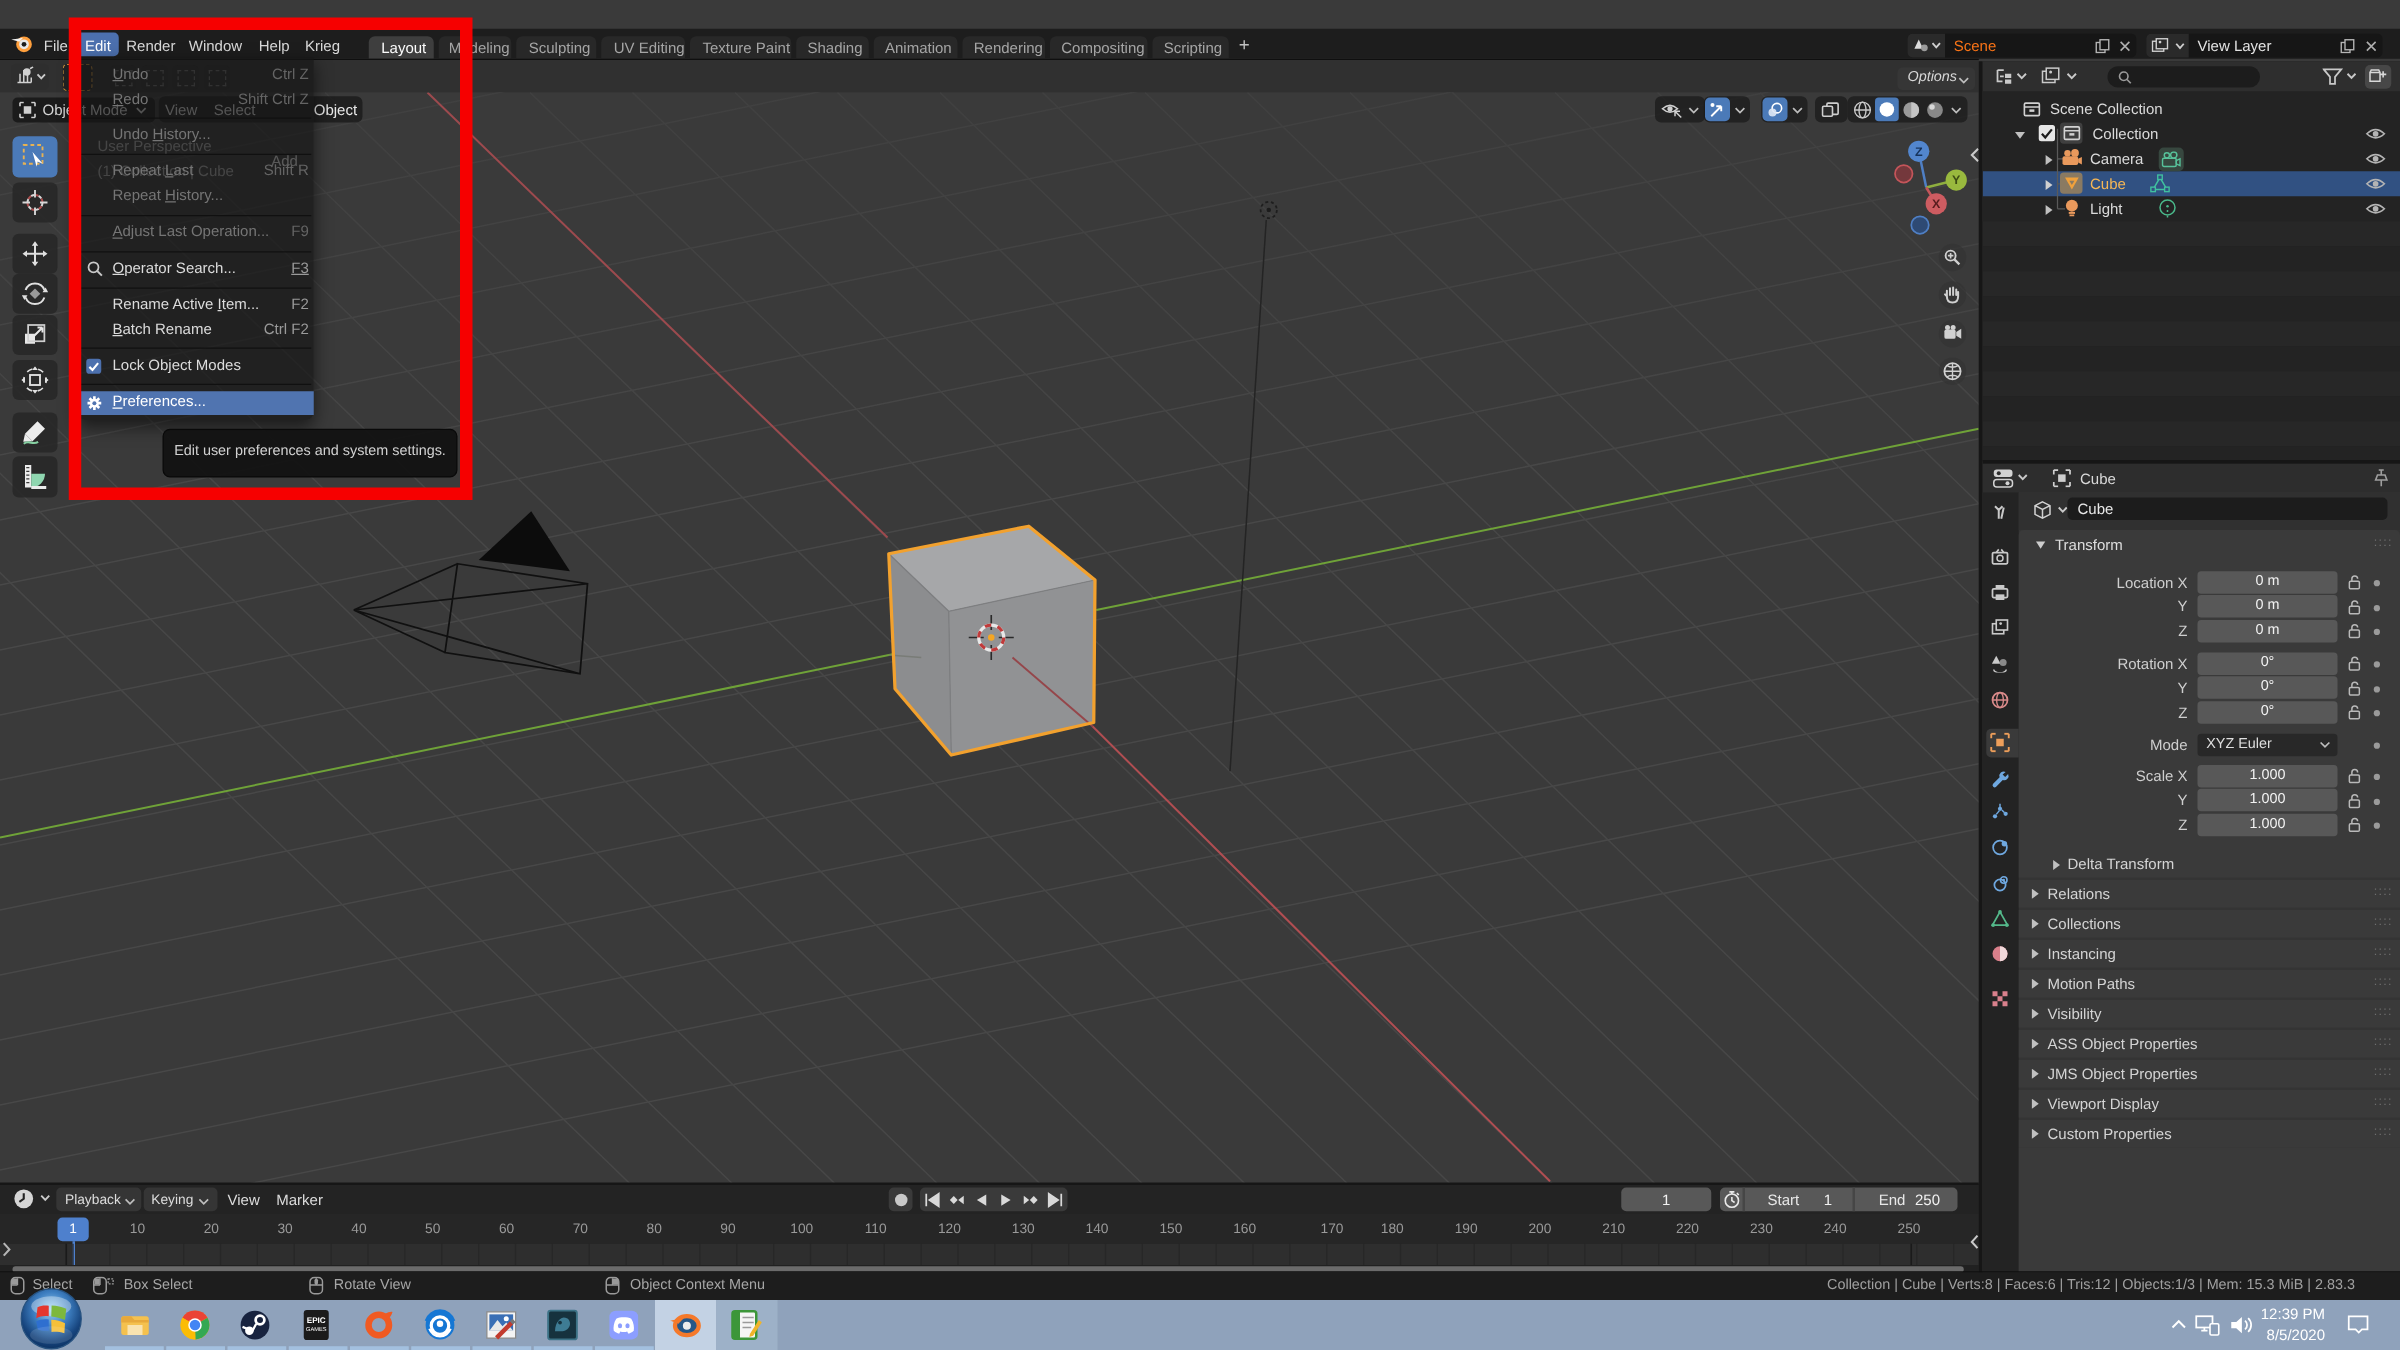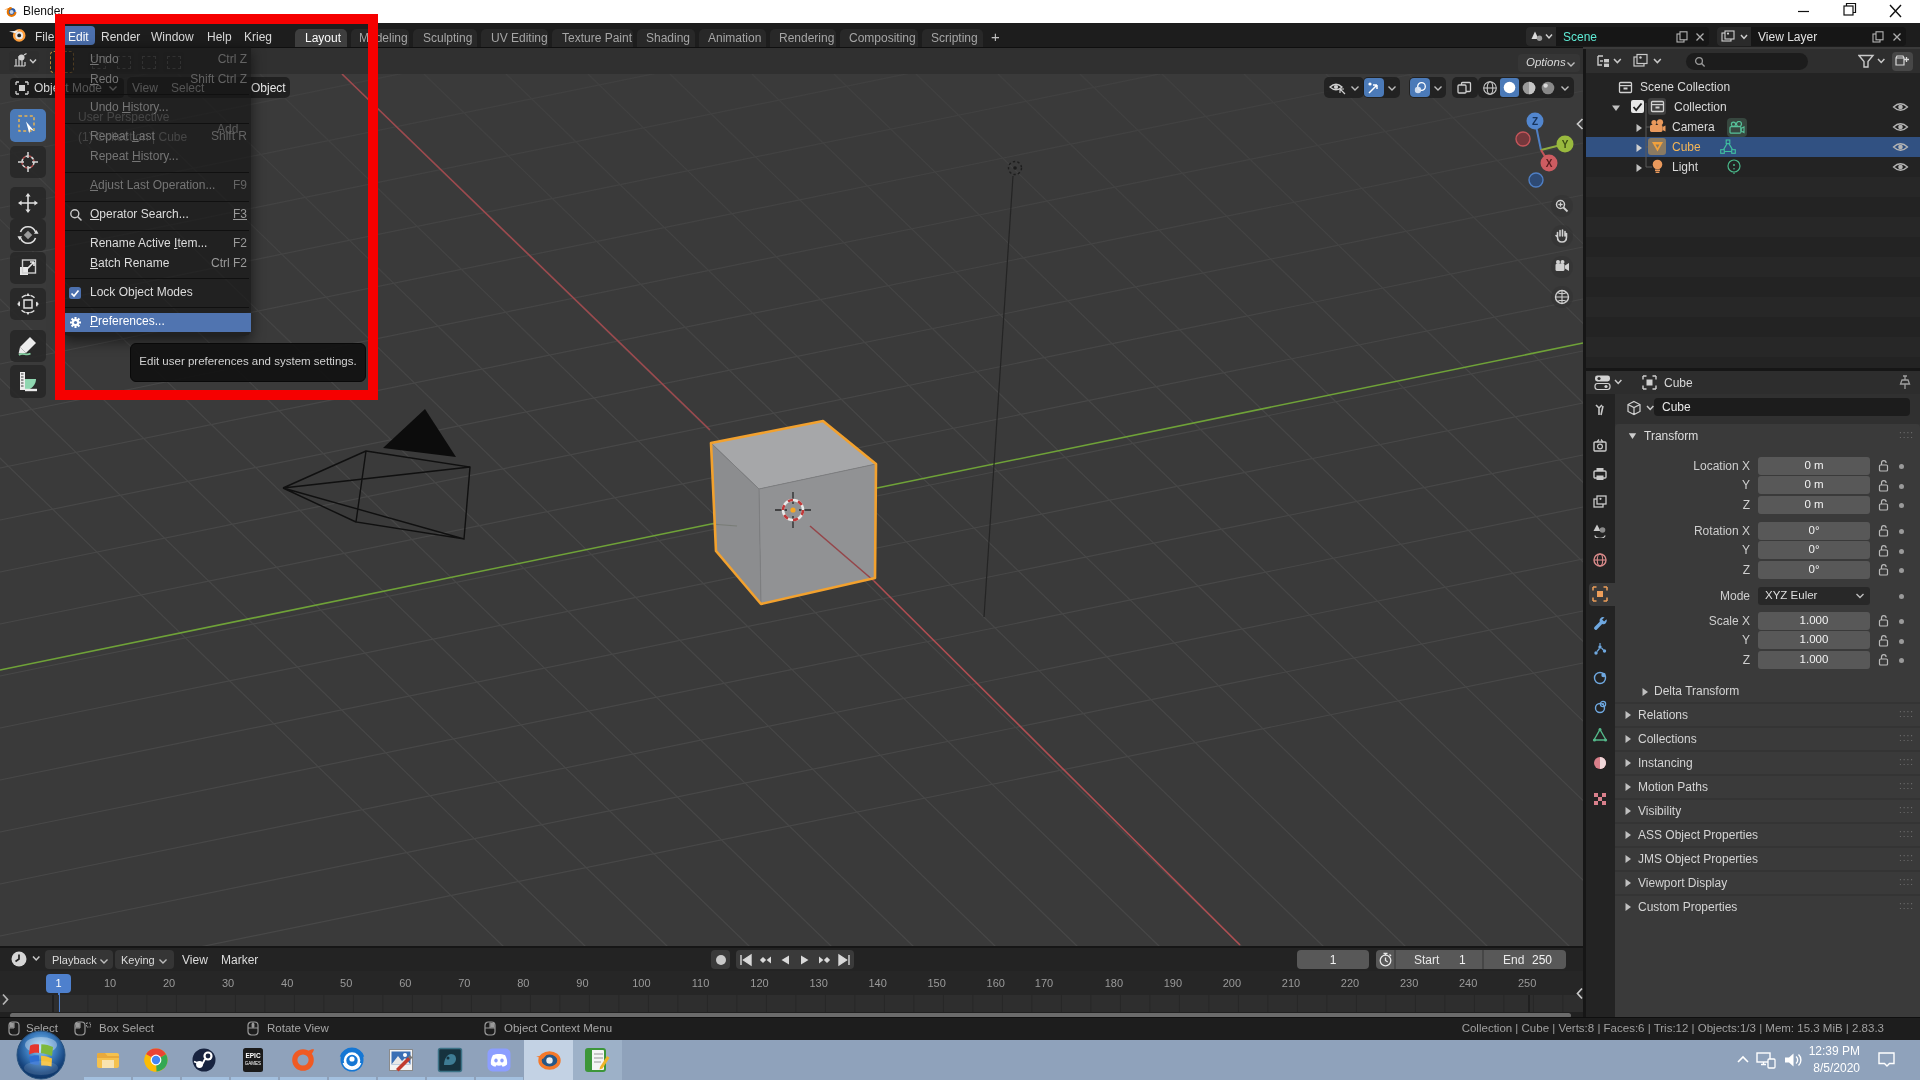--- a/index.html
+++ b/index.html
@@ -7,36 +7,20 @@
     font-family:"Liberation Sans",sans-serif;background:#3a3a3a;}
   .abs{position:absolute;}
   .txt{white-space:nowrap;}
   .tab{top:29px;height:18px;background:#282828;border-radius:5px 5px 0 0;}
   .tabt{position:absolute;top:31px;font-size:12px;color:#a5a5a5;white-space:nowrap;}
 </style>
 </head>
 <body>
 <div id="stage">
 
-  <div class="abs" style="left:0;top:0;width:1920px;height:23px;background:#ffffff;">
-    <svg class="abs" style="left:3px;top:4px;" width="15" height="15" viewBox="0 0 15 15">
-      <circle cx="8.6" cy="8.0" r="4.1" fill="#2a5caa"></circle>
-      <circle cx="8.6" cy="8.0" r="2.0" fill="#cfd8e8"></circle>
-      <path d="M8.6 3.1 a4.9 4.9 0 1 0 4.9 4.9 l-2.1 0 a2.8 2.8 0 1 1 -2.8 -2.8 z" fill="#ea7600"></path>
-      <path d="M1.0 5.6 Q4.5 4.6 8.4 3.1 L6.2 5.3 Z" fill="#ea7600"></path>
-    </svg>
-    <div class="abs txt" style="left:23px;top:4px;font-size:12px;color:#111;">Blender</div>
-
-    <svg class="abs" style="left:1795px;top:0;" width="125" height="23" viewBox="0 0 125 23">
-      <line x1="3" y1="11.5" x2="14" y2="11.5" stroke="#111" stroke-width="1.2"></line>
-      <path d="M51.5 6 V3.5 H60.5 V12.5 H58" fill="none" stroke="#111" stroke-width="1.2"></path>
-      <rect x="49" y="6" width="9" height="9" fill="#fff" stroke="#111" stroke-width="1.2"></rect>
-      <path d="M95 5 L106 17 M106 5 L95 17" stroke="#111" stroke-width="1.4"></path>
-    </svg>
-  </div>
 
   <div class="abs" style="left:0;top:23px;width:1920px;height:24px;background:#1d1d1d;"></div>
   <div class="abs" style="left:0;top:47px;width:1583px;height:27px;background:#303030;"></div>
 
   <svg class="abs" style="left:8px;top:27px;" width="19" height="17" viewBox="0 0 19 17">
     <circle cx="11.2" cy="8.4" r="5.1" fill="#e8e8e8"></circle>
     <circle cx="11.2" cy="8.4" r="5.1" fill="none" stroke="#ff9f3c" stroke-width="2.4"></circle>
     <circle cx="11.2" cy="8.4" r="1.9" fill="#1d1d1d"></circle>
     <path d="M1 4.6 Q6 4.2 10.5 3.2 L7.5 6.3 Z" fill="#f0f0f0"></path>
   </svg>
@@ -73,21 +57,21 @@
   </div>
 
   <div id="sceneSel">
     <div class="abs" style="left:1526px;top:27px;width:183px;height:19px;background:#161616;border-radius:4px;"></div>
     <div class="abs" style="left:1526px;top:27px;width:30px;height:19px;background:#2a2a2a;border-radius:4px 0 0 4px;"></div>
     <svg class="abs" style="left:1530px;top:30px" width="26" height="13" viewBox="0 0 26 13">
       <path d="M5 1.5 L8.5 9 L1.5 9 Z" fill="#dcdcdc"></path>
         <circle cx="9.5" cy="8.2" r="2.7" fill="#9a9a9a"></circle>
       <path d="M16 4.5 l3 3.4 3 -3.4" stroke="#cfcfcf" stroke-width="1.5" fill="none"></path>
     </svg>
-    <div class="abs txt" style="left:1563px;top:30px;font-size:12px;color:#5eead4;">Scene</div>
+    <div class="abs txt" style="left:1563px;top:30px;font-size:12px;color:#f97316;">Scene</div>
     <svg class="abs" style="left:1676px;top:31px" width="14" height="12" viewBox="0 0 14 12">
       <rect x="1" y="3" width="7" height="8" fill="none" stroke="#b5b5b5" stroke-width="1.1"></rect>
       <rect x="4" y="0.8" width="7" height="8" fill="#161616" stroke="#b5b5b5" stroke-width="1.1"></rect>
     </svg>
     <svg class="abs" style="left:1694px;top:31px" width="12" height="12" viewBox="0 0 12 12">
       <path d="M2.5 2.5 L9.5 9.5 M9.5 2.5 L2.5 9.5" stroke="#aeaeae" stroke-width="1.3"></path>
     </svg>
 
     <div class="abs" style="left:1717px;top:27px;width:189px;height:19px;background:#161616;border-radius:4px;"></div>
     <div class="abs" style="left:1717px;top:27px;width:34px;height:19px;background:#2a2a2a;border-radius:4px 0 0 4px;"></div>
@@ -751,21 +735,21 @@
     <div class="abs txt" style="left:444.3px;top:30px;width:40px;text-align:center;font-size:11px;color:#9a9a9a;">70</div>
     <div class="abs txt" style="left:503.35px;top:30px;width:40px;text-align:center;font-size:11px;color:#9a9a9a;">80</div>
     <div class="abs txt" style="left:562.4000000000001px;top:30px;width:40px;text-align:center;font-size:11px;color:#9a9a9a;">90</div>
     <div class="abs txt" style="left:621.45px;top:30px;width:40px;text-align:center;font-size:11px;color:#9a9a9a;">100</div>
     <div class="abs txt" style="left:680.5px;top:30px;width:40px;text-align:center;font-size:11px;color:#9a9a9a;">110</div>
     <div class="abs txt" style="left:739.5500000000001px;top:30px;width:40px;text-align:center;font-size:11px;color:#9a9a9a;">120</div>
     <div class="abs txt" style="left:798.6px;top:30px;width:40px;text-align:center;font-size:11px;color:#9a9a9a;">130</div>
     <div class="abs txt" style="left:857.65px;top:30px;width:40px;text-align:center;font-size:11px;color:#9a9a9a;">140</div>
     <div class="abs txt" style="left:916.7px;top:30px;width:40px;text-align:center;font-size:11px;color:#9a9a9a;">150</div>
     <div class="abs txt" style="left:975.75px;top:30px;width:40px;text-align:center;font-size:11px;color:#9a9a9a;">160</div>
-    <div class="abs txt" style="left:1034.8000000000002px;top:30px;width:40px;text-align:left;font-size:11px;color:#9a9a9a;">170</div>
+    <div class="abs txt" style="left:1034.8000000000002px;top:30px;width:40px;text-align:right;font-size:11px;color:#9a9a9a;">170</div>
     <div class="abs txt" style="left:1093.85px;top:30px;width:40px;text-align:center;font-size:11px;color:#9a9a9a;">180</div>
     <div class="abs txt" style="left:1152.9px;top:30px;width:40px;text-align:center;font-size:11px;color:#9a9a9a;">190</div>
     <div class="abs txt" style="left:1211.95px;top:30px;width:40px;text-align:center;font-size:11px;color:#9a9a9a;">200</div>
     <div class="abs txt" style="left:1271.0px;top:30px;width:40px;text-align:center;font-size:11px;color:#9a9a9a;">210</div>
     <div class="abs txt" style="left:1330.05px;top:30px;width:40px;text-align:center;font-size:11px;color:#9a9a9a;">220</div>
     <div class="abs txt" style="left:1389.1000000000001px;top:30px;width:40px;text-align:center;font-size:11px;color:#9a9a9a;">230</div>
     <div class="abs txt" style="left:1448.15px;top:30px;width:40px;text-align:center;font-size:11px;color:#9a9a9a;">240</div>
     <div class="abs txt" style="left:1507.2px;top:30px;width:40px;text-align:center;font-size:11px;color:#9a9a9a;">250</div>
     <div class="abs" style="left:46px;top:27px;width:25px;height:19px;background:#4e80cd;border-radius:4px;"></div>
     <div class="abs txt" style="left:46px;top:30px;width:25px;text-align:center;font-size:11px;color:#fff;">1</div>

